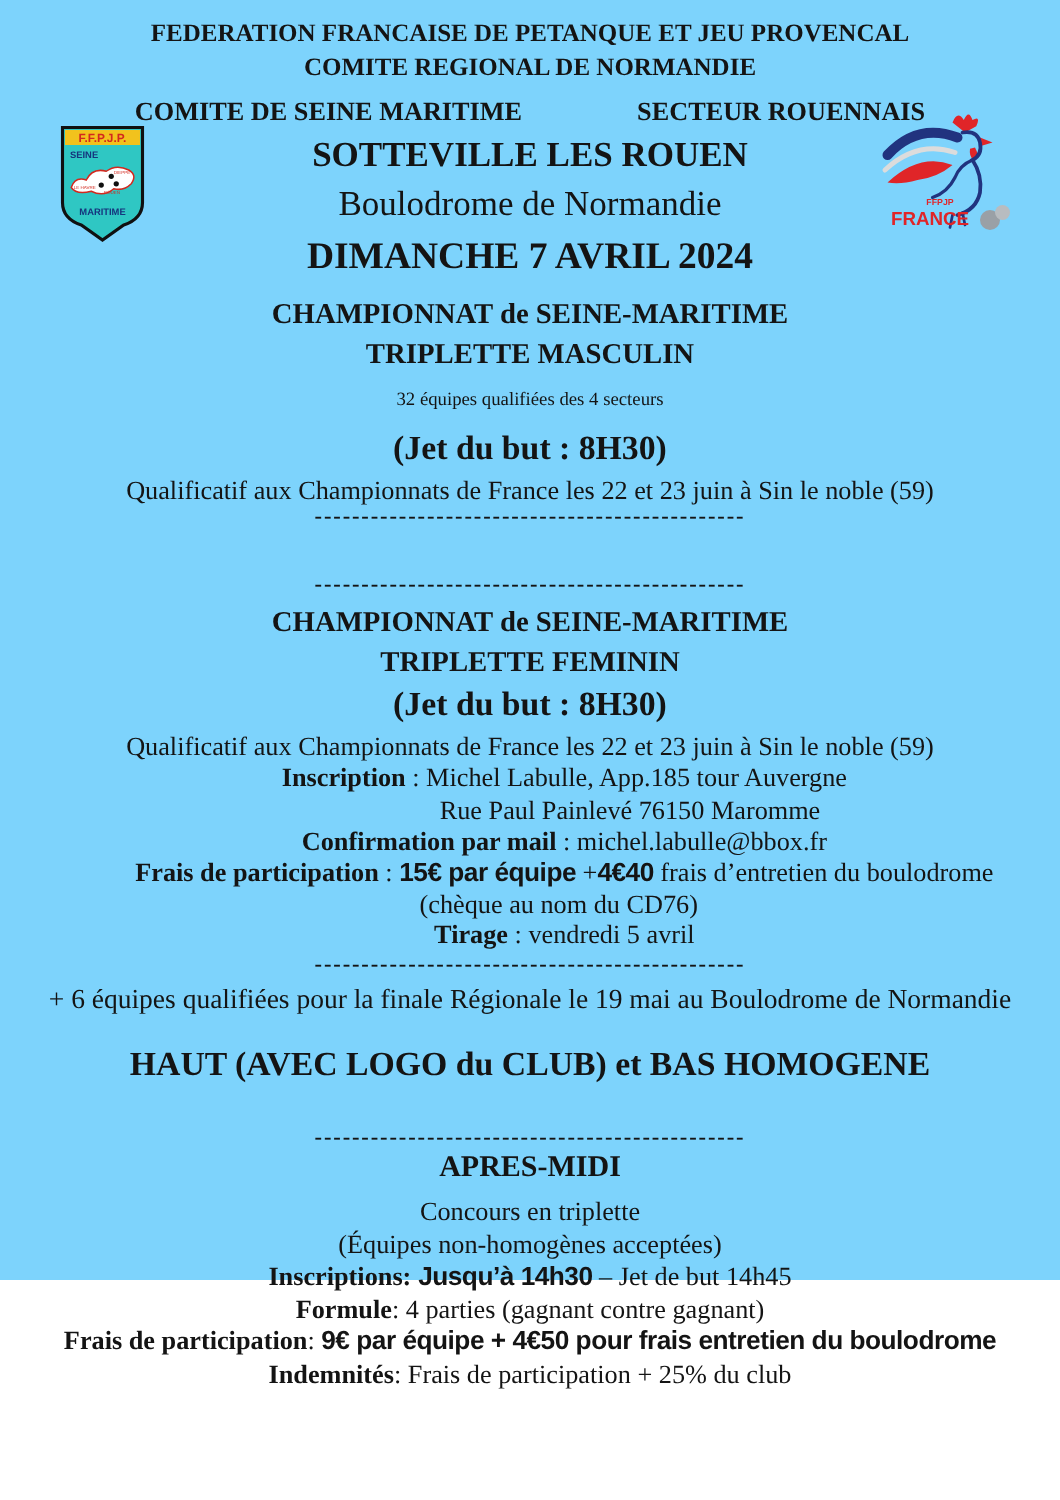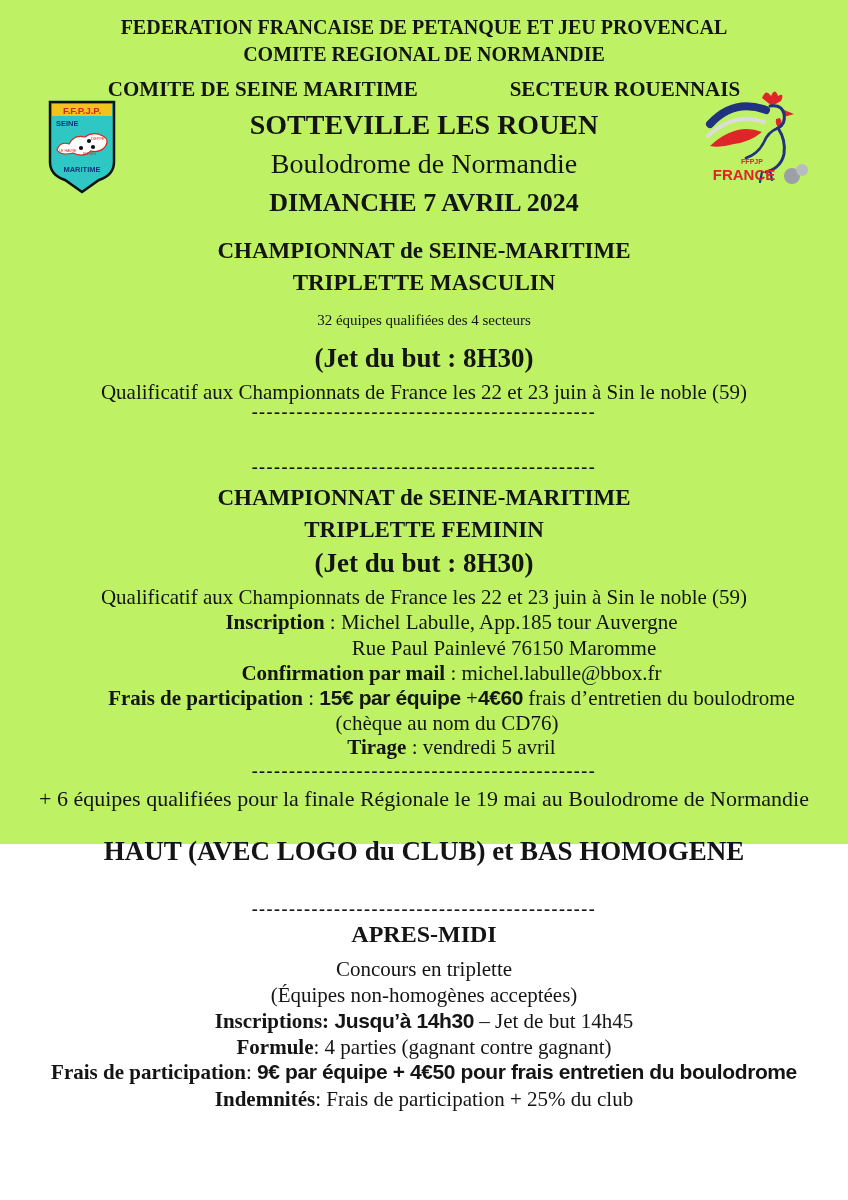--- a/index.html
+++ b/index.html
@@ -3,35 +3,35 @@
 <meta charset="utf-8">
 <style>
   * { margin:0; padding:0; box-sizing:border-box; }
   html, body { background:#ffffff; }
   body {
     width:848px; height:1200px;
     font-family:"Liberation Serif", serif;
     color:#141414;
     overflow:hidden;
   }
-  .page { position:relative; width:848px; height:844px; background:#bef264; }
+  .page { position:relative; width:848px; height:1024px; background:#7dd3fc; }
   .line { position:absolute; left:0; right:0; text-align:center; white-space:nowrap; }
   .left-line { position:absolute; right:0; text-align:center; white-space:nowrap; }
   .b { font-weight:bold; }
   .sansb { font-family:"Liberation Sans", sans-serif; font-weight:bold; letter-spacing:-0.4px; }
   .dash-sep { font-weight:bold; font-size:18px; letter-spacing:1.5px; }
 
   
   .federation   { top:16px;  font-size:20px; font-weight:bold; }
   .comite-reg   { top:43px;  font-size:20px; font-weight:bold; }
   .comite-row   { position:absolute; top:77px; left:0; right:0; display:flex; justify-content:center; gap:92px; font-size:21px; font-weight:bold; }
 
   .city   { top:109px; font-size:28px; font-weight:bold; }
   .venue  { top:148px; font-size:28px; }
-  .date   { top:188px; font-size:26px; font-weight:bold; }
+  .date   { top:188px; font-size:30px; font-weight:bold; }
 
   .champ-m-title { top:238px; font-size:23px; font-weight:bold; }
   .champ-m-sub   { top:270px; font-size:23px; font-weight:bold; }
   .teams         { top:312px; font-size:15px; }
   .jet-m         { top:343px; font-size:27px; font-weight:bold; }
   .qualif-m      { top:380px; font-size:21px; }
   .dash1         { top:402px; }
   .finale7       { top:430px; font-size:22px; }
   .dash2         { top:457px; }
 
@@ -135,21 +135,21 @@
   <div class="line qualif-f">Qualificatif aux Championnats de France les 22 et 23 juin à Sin le noble (59)</div>
 
   <div class="left-line inscription">
     <span class="b">Inscription</span><span> : Michel Labulle, App.185 tour Auvergne</span>
   </div>
   <div class="left-line address2">Rue Paul Painlevé 76150 Maromme</div>
   <div class="left-line confirmation">
     <span class="b">Confirmation par mail</span><span> : michel.labulle@bbox.fr</span>
   </div>
   <div class="left-line frais-f">
-    <span class="b">Frais de participation</span><span> : </span><span class="sansb">15€ par équipe</span><span> +</span><span class="sansb">4€60</span><span> frais d’entretien du boulodrome</span>
+    <span class="b">Frais de participation</span><span> : </span><span class="sansb">15€ par équipe</span><span> +</span><span class="sansb">4€40</span><span> frais d’entretien du boulodrome</span>
   </div>
   <div class="left-line cheque">(chèque au nom du CD76)</div>
   <div class="left-line tirage">
     <span class="b">Tirage</span><span> : vendredi 5 avril</span>
   </div>
 
   <div class="line dash-sep dash3">----------------------------------------------</div>
   <div class="line finale6">+ 6 équipes qualifiées pour la finale Régionale le 19 mai au Boulodrome de Normandie</div>
 
   <div class="line dress">HAUT (AVEC LOGO du CLUB) et BAS HOMOGENE</div>

